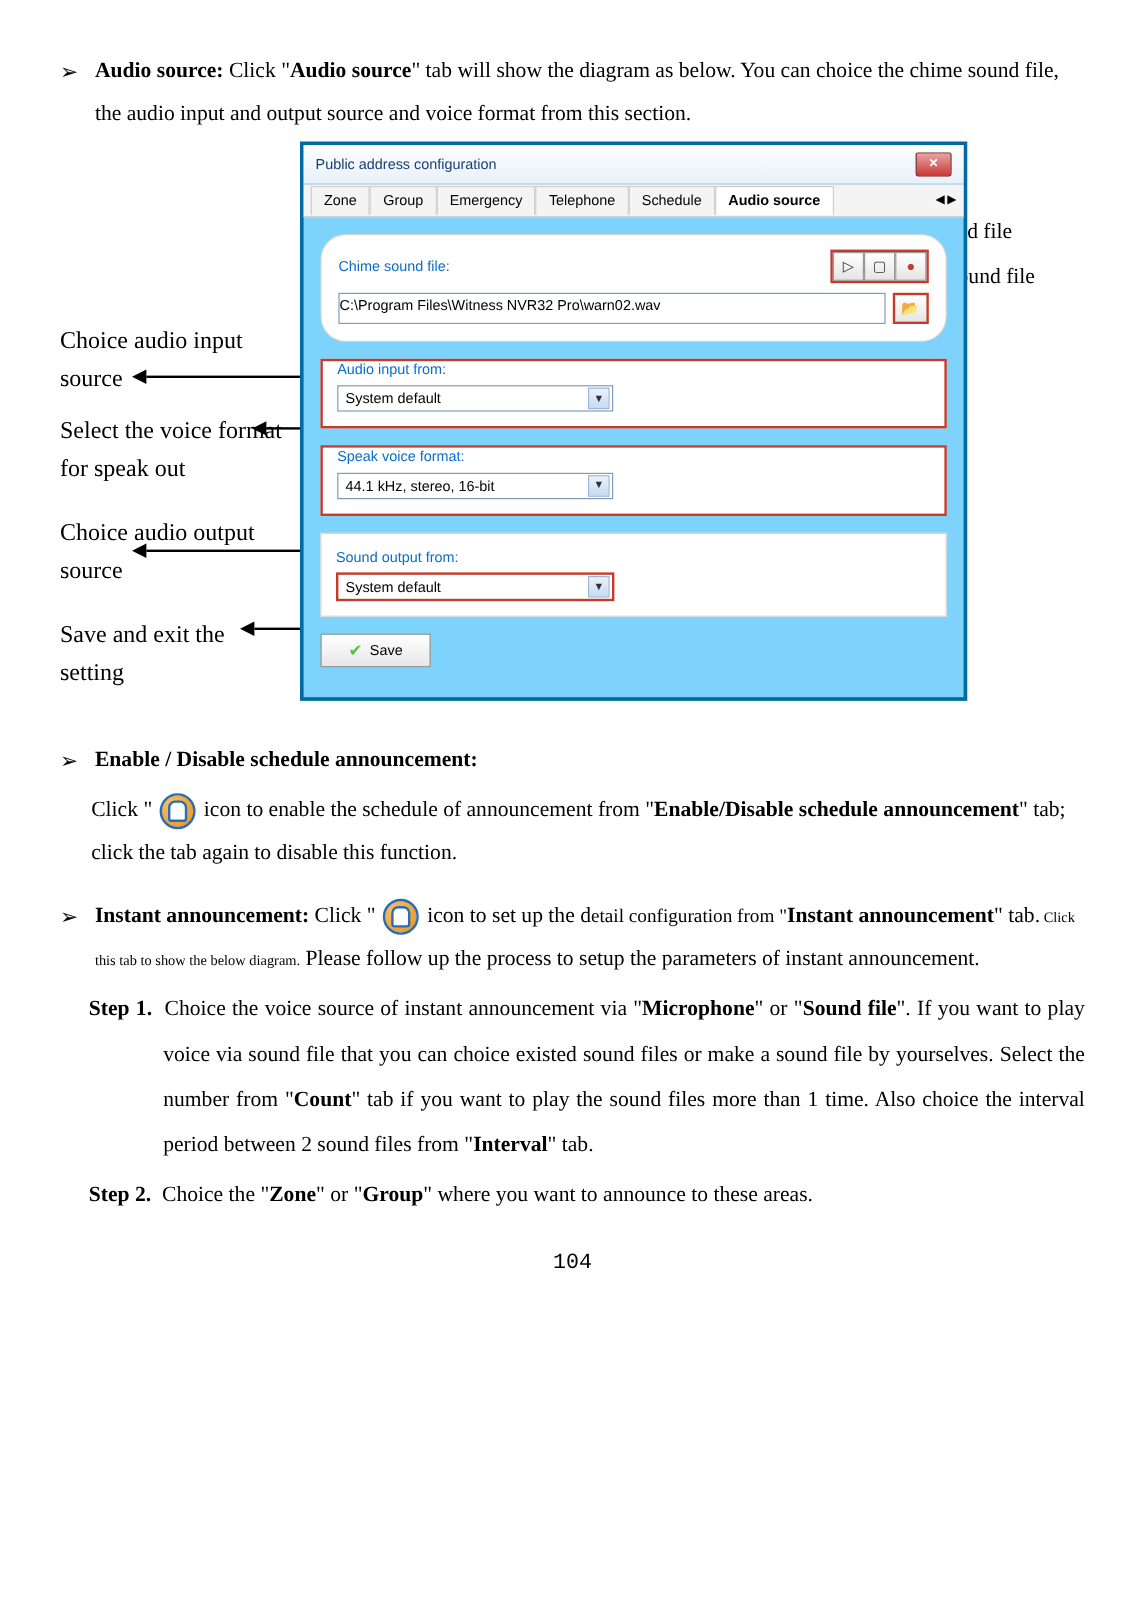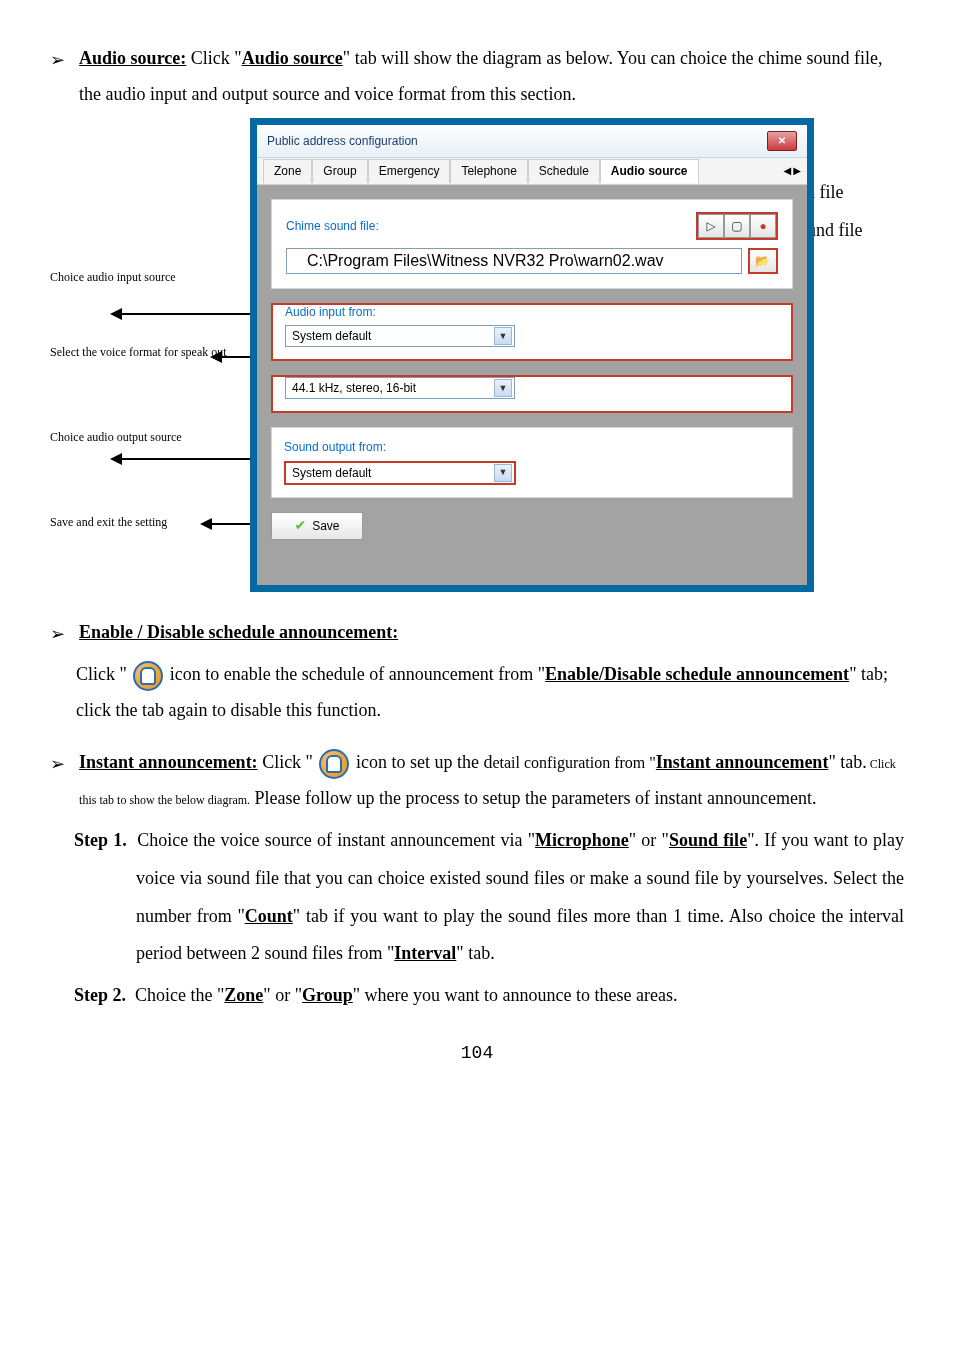--- a/index.html
+++ b/index.html
@@ -15,43 +15,43 @@
     display: flex;
     align-items: flex-start;
     margin-bottom: 4px;
   }
   .arrow-bullet {
     font-size: 18px;
     margin-right: 14px;
     margin-top: 2px;
   }
   .bullet-text { flex: 1; }
-  .bold { font-weight: bold; text-decoration: underline; }
+  .bold { font-weight: bold; }
   .diagram-wrap {
     position: relative;
     width: 820px;
     height: 480px;
     margin: 6px 0 16px 0;
   }
   
   .left-label {
     position: absolute;
-    font-size: 12px;
+    font-size: 20px;
     line-height: 1.6;
     text-align: left;
   }
   
   .dialog {
     position: absolute;
     left: 200px;
     top: 0;
     width: 550px;
     height: 460px;
-    background: #a3a3a3;
-    border: 7px solid #0369a1;
+    background: #7dd3fc;
+    border: 3px solid #0369a1;
     font-family: Tahoma, sans-serif;
     font-size: 12px;
     line-height: 1.2;
   }
   .dialog-title {
     background: linear-gradient(#fdfefe, #e8f0f8);
     color: #1a3e72;
     padding: 6px 10px;
     display: flex;
     justify-content: space-between;
@@ -115,21 +115,21 @@
     border: 1px solid #999;
     background: linear-gradient(#fff,#e5e5e5);
     display: flex; align-items: center; justify-content: center;
   }
   .icon-btn-group { display:flex; border:2px solid #c63a2a; }
   .icon-btn-group .icon-btn { border-color:#999; }
   .path-row {
     display: flex; align-items: center; gap: 6px; margin-top: 8px;
   }
   .path-input {
-    flex: 1; height: 20px; border:1px solid #7f9db9; padding: 2px 20px; font-size:16px;
+    flex: 1; height: 20px; border:1px solid #7f9db9; padding: 2px 0; font-size:12px;
   }
   .browse-btn {
     width: 26px; height: 22px;
     border: 2px solid #c63a2a;
     background: linear-gradient(#fff,#e5e5e5);
     display:flex;align-items:center;justify-content:center;
   }
   .select-box {
     width: 220px; height: 20px; border:1px solid #7f9db9; background:#fff;
     display:flex; align-items:center; justify-content:space-between; padding:0 2px 0 6px;
@@ -240,21 +240,21 @@
       <div class="tab">Emergency</div>
       <div class="tab">Telephone</div>
       <div class="tab">Schedule</div>
       <div class="tab active">Audio source</div>
       <div class="tab-scroll">
           <span>◀</span>
           <span>▶</span>
         </div>
     </div>
 
-    <div class="panel" style="padding-bottom:14px;">
+    <div class="panel" style="padding-bottom:14px;border-radius:21px;">
       <div class="sound-line">
         <span class="panel-label" style="margin:0;flex:1;">Chime sound file:</span>
         <div class="icon-btn-group">
           <div class="icon-btn">
               <span style="color:#333;">▷</span>
             </div>
           <div class="icon-btn">
               <span style="color:#333;">▢</span>
             </div>
           <div class="icon-btn">
@@ -272,20 +272,21 @@
 
     <div class="panel redbox" style="margin-top:0;">
       <div class="panel-label">Audio input from:</div>
       <div class="select-box">
         <span>System default</span>
         <span class="dd-arrow">▼</span>
       </div>
     </div>
 
     <div class="panel redbox" style="margin-top:0;">
+      <div class="panel-label">Speak voice format:</div>
       <div class="select-box">
         <span>44.1 kHz, stereo, 16-bit</span>
         <span class="dd-arrow">▼</span>
       </div>
     </div>
 
     <div class="panel" style="margin-top:6px;">
       <div class="panel-label">Sound output from:</div>
       <div class="select-box red">
         <span>System default</span>

